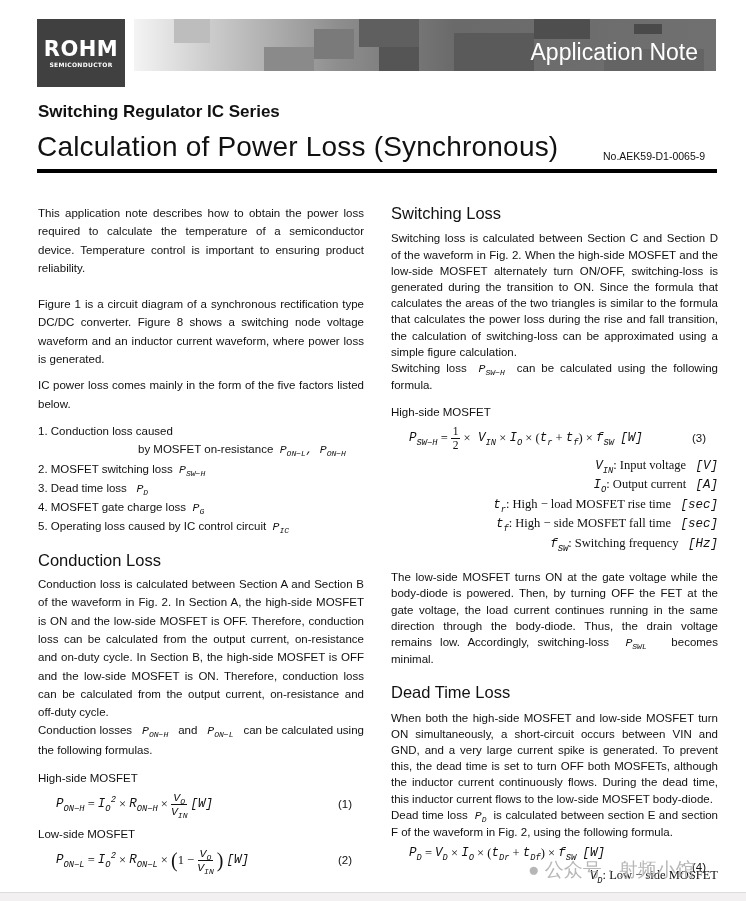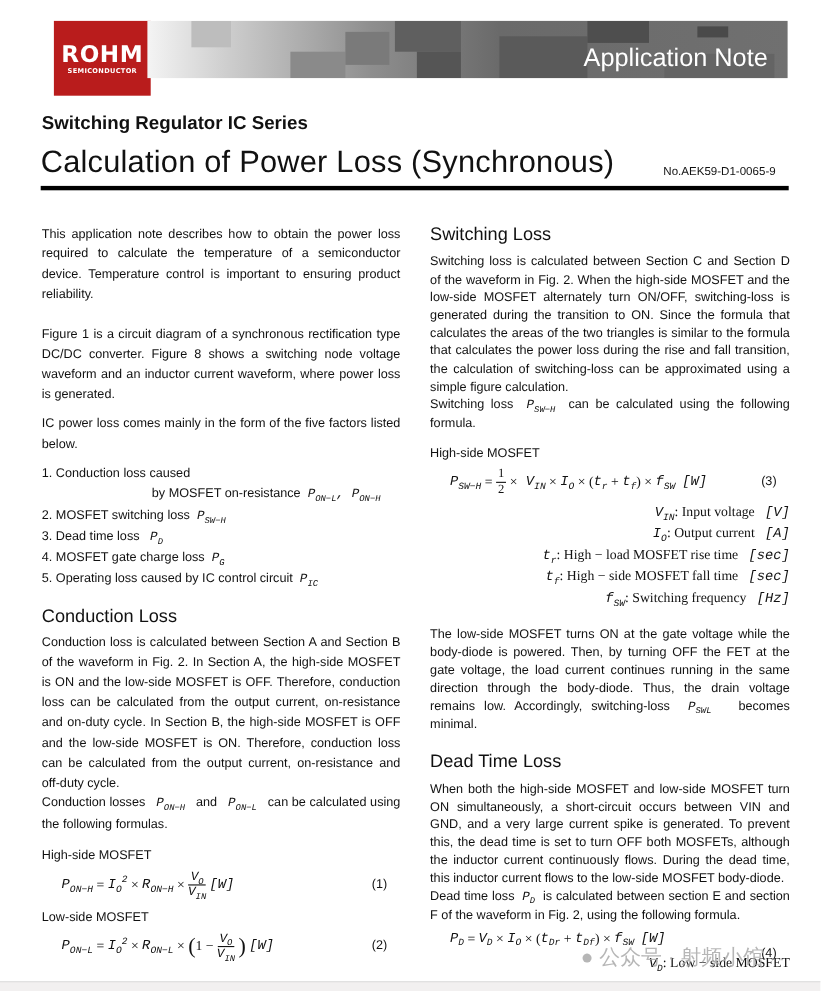--- a/index.html
+++ b/index.html
@@ -5,21 +5,21 @@
   html, body { margin: 0; padding: 0; }
   body {
     width: 746px; height: 901px; overflow: hidden; background: #ffffff;
     font-family: "Liberation Sans", sans-serif; color: #111;
     position: relative;
   }
   .header {
     position: absolute; left: 37px; top: 19px; width: 679px; height: 68px;
   }
   .logo {
-    position: absolute; left: 12px; top: 0; width: 88px; height: 68px; background: #b91c1c;
+    position: absolute; left: 0; top: 0; width: 88px; height: 68px; background: #404040;
     color: #fff; display: flex; flex-direction: column; align-items: center; justify-content: center;
   }
   .logo .brand { font-family: "DejaVu Sans", sans-serif; font-weight: bold; font-size: 21px; letter-spacing: 0.5px; line-height: 22px; }
   .logo .sub { font-family: "DejaVu Sans", sans-serif; font-weight: bold; font-size: 6px; letter-spacing: 0.3px; margin-top: 1px; }
   .banner {
     position: absolute; left: 97px; top: 0; right: 0; height: 52px; overflow: hidden;
     background: linear-gradient(90deg, #f4f4f4 0%, #cfcfcf 12%, #8e8e8e 35%, #6a6a6a 55%, #707070 100%);
   }
   .banner .blk { position: absolute; }
   .banner .title {

